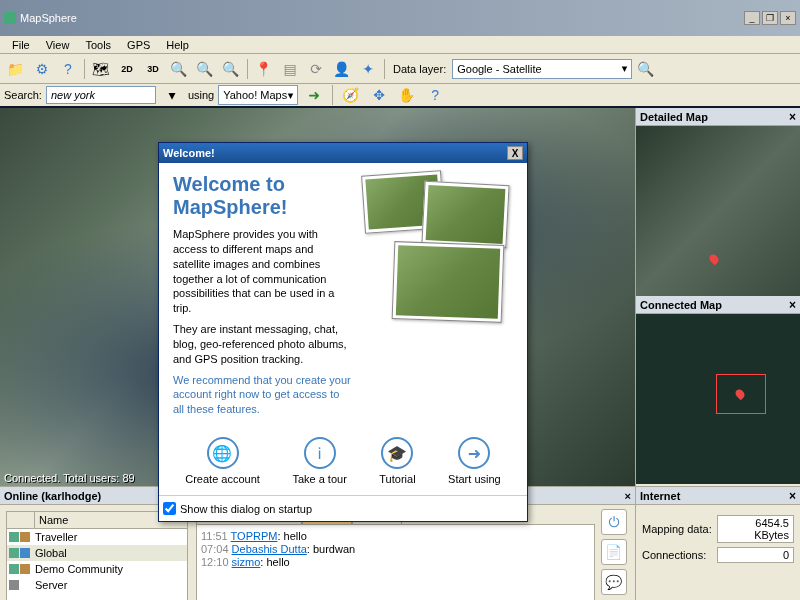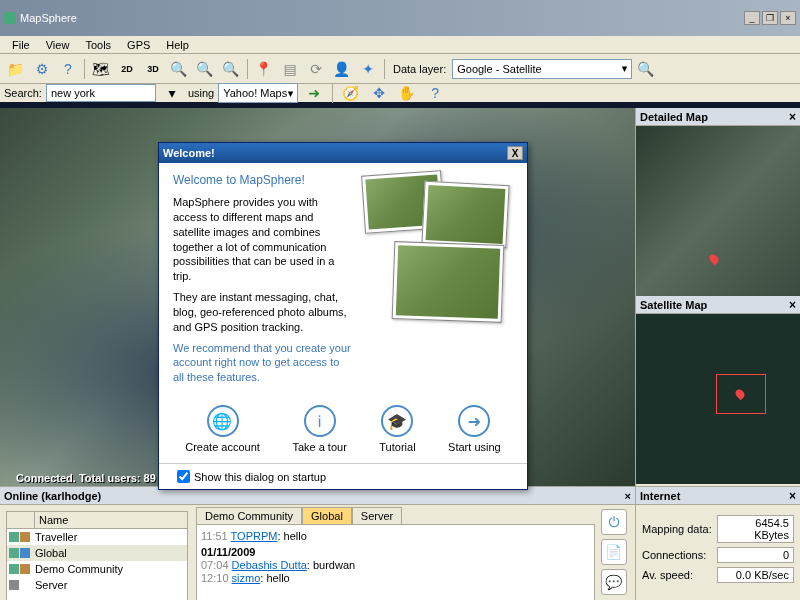--- a/index.html
+++ b/index.html
@@ -12,27 +12,27 @@
 
 .menubar { height: 18px; background: #ece9d8; display: flex; align-items: center; padding: 0 4px; border-bottom: 1px solid #aca899; }
 .menubar span { padding: 2px 8px; cursor: pointer; }
 
 .toolbar { height: 30px; background: #ece9d8; display: flex; align-items: center; padding: 2px 4px; gap: 2px; border-bottom: 1px solid #aca899; }
 .tb-btn { width: 24px; height: 24px; border: 1px solid transparent; display: flex; align-items: center; justify-content: center; cursor: pointer; font-size: 14px; }
 .tb-sep { width: 1px; height: 20px; background: #aca899; margin: 0 2px; }
 .tb-label { padding: 0 4px; }
 .tb-select { height: 20px; border: 1px solid #7f9db9; background: #fff; padding: 0 4px; min-width: 120px; display: flex; align-items: center; justify-content: space-between; cursor: pointer; }
 
-.searchbar { height: 24px; background: #ece9d8; display: flex; align-items: center; padding: 2px 4px; gap: 4px; border-bottom: 6px solid #0f172a; }
-.searchbar input { height: 18px; border: 1px solid #7f9db9; padding: 0 4px; width: 110px; }
+.searchbar { height: 24px; background: #ece9d8; display: flex; align-items: center; padding: 2px 4px; gap: 4px; border-bottom: 2px solid #0f172a; }
+.searchbar input { height: 18px; border: 1px solid #7f9db9; padding: 0 4px; width: 110px; font-style: italic; }
 
 .main { display: flex; height: 378px; }
 .mapview { flex: 1; background: linear-gradient(135deg, #3a4a3e 0%, #5a6e5c 20%, #8a9a8c 40%, #6a7a6c 60%, #4a5a4e 80%, #2a3a2e 100%); position: relative; overflow: hidden; }
 .mapview::before { content: ''; position: absolute; inset: 0; background: radial-gradient(ellipse at 30% 70%, rgba(40,60,80,0.9) 0%, transparent 40%), radial-gradient(ellipse at 70% 30%, rgba(40,60,80,0.7) 0%, transparent 35%), radial-gradient(ellipse at 50% 95%, rgba(30,50,70,0.9) 0%, transparent 30%); }
-.mapview .status { position: absolute; bottom: 2px; left: 16px; color: #fff; text-shadow: 1px 1px #000; font-weight: bold; text-align: right; }
+.mapview .status { position: absolute; bottom: 2px; left: 4px; color: #fff; text-shadow: 1px 1px #000; font-weight: normal; text-align: right; }
 
 .rightpanel { width: 165px; background: #ece9d8; border-left: 1px solid #aca899; display: flex; flex-direction: column; }
 .panel-hdr { height: 18px; background: #d6dde5; border-bottom: 1px solid #aca899; display: flex; align-items: center; padding: 0 4px; font-weight: bold; }
 .panel-hdr .x { margin-left: auto; cursor: pointer; font-size: 12px; }
 .detailed-body { height: 170px; background: linear-gradient(135deg, #2a3a2e, #5a6a5c, #3a4a3e); position: relative; }
 .detailed-body::after { content: ''; position: absolute; top: 75%; left: 45%; width: 8px; height: 10px; background: #e44; border-radius: 50% 50% 50% 0; transform: rotate(-45deg); }
 .overview-body { height: 170px; background: #1a3028; position: relative; }
 .overview-body .rect { position: absolute; top: 60px; left: 80px; width: 50px; height: 40px; border: 1px solid #f44; }
 .overview-body .pin { position: absolute; top: 75px; left: 100px; width: 8px; height: 10px; background: #e44; border-radius: 50% 50% 50% 0; transform: rotate(-45deg); }
 
@@ -65,33 +65,33 @@
 .internet-body .row { display: flex; margin: 4px 0; align-items: center; }
 .internet-body .row .lbl { width: 75px; }
 .internet-body .row .val { flex: 1; text-align: right; border: 1px solid #aca899; background: #fff; padding: 1px 4px; }
 
 
 .dialog { position: absolute; top: 142px; left: 158px; width: 370px; background: #fff; border: 1px solid #0a246a; box-shadow: 2px 2px 6px rgba(0,0,0,0.4); }
 .dialog .dlg-title { height: 20px; background: linear-gradient(to bottom, #2a6ec0, #1a4e90); color: #fff; display: flex; align-items: center; padding: 0 4px; font-weight: bold; }
 .dialog .dlg-title .x { margin-left: auto; width: 16px; height: 14px; background: #d4d0c8; color: #000; display: flex; align-items: center; justify-content: center; cursor: pointer; font-size: 10px; border: 1px solid #888; }
 .dialog .dlg-body { padding: 10px 14px; display: flex; gap: 10px; }
 .dialog .dlg-text { flex: 1; }
-.dialog h2 { color: #3976b8; font-size: 12px; font-weight: normal; margin-bottom: 8px; }
+.dialog h2 { color: #3976b8; font-size: 20px; font-weight: bold; margin-bottom: 8px; }
 .dialog p { margin: 6px 0; line-height: 1.35; }
 .dialog .rec { color: #3976b8; }
 .dialog .dlg-img { width: 150px; position: relative; }
 .dialog .dlg-img .ph { position: absolute; background: #fff; border: 1px solid #888; box-shadow: 1px 1px 3px rgba(0,0,0,0.3); padding: 3px; }
 .dialog .dlg-img .ph .in { background: linear-gradient(135deg,#8a6,#684,#573); }
 .dialog .dlg-img .p1 { top: 0; left: 0; width: 80px; transform: rotate(-4deg); } .p1 .in { height: 50px; }
 .dialog .dlg-img .p2 { top: 10px; left: 60px; width: 85px; transform: rotate(3deg); } .p2 .in { height: 55px; background: #1a3a7a; }
 .dialog .dlg-img .p3 { top: 70px; left: 30px; width: 110px; transform: rotate(2deg); } .p3 .in { height: 70px; background: #1a3a7a; }
 .dialog .dlg-actions { display: flex; justify-content: space-around; padding: 4px 10px 10px; border-top: none; }
 .dialog .act { text-align: center; cursor: pointer; }
 .dialog .act .circ { width: 32px; height: 32px; border: 2px solid #4a8bc8; border-radius: 50%; margin: 0 auto 4px; display: flex; align-items: center; justify-content: center; color: #4a8bc8; font-size: 16px; }
-.dialog .dlg-foot { padding: 6px 18px; border-top: 1px solid #ccc; display: flex; align-items: center; gap: 4px; }
+.dialog .dlg-foot { padding: 6px 4px; border-top: 1px solid #ccc; display: flex; align-items: center; gap: 4px; }
 .dialog .dlg-foot input { margin: 0; }
 </style>
 </head>
 <body>
 
 <div class="titlebar">
   <span class="icon"></span>
   <span>MapSphere</span>
   <div class="controls">
     <span>_</span>
@@ -155,21 +155,21 @@
   <div class="mapview">
     <div class="status">Connected. Total users: 89</div>
   </div>
   <div class="rightpanel">
     <div class="panel-hdr">
       <span>Detailed Map</span>
       <span class="x">×</span>
     </div>
     <div class="detailed-body"></div>
     <div class="panel-hdr">
-      <span>Satellite Map</span>
+      <span>Connected Map</span>
       <span class="x">×</span>
     </div>
     <div class="overview-body">
       <div class="rect"></div>
       <div class="pin"></div>
     </div>
   </div>
 </div>
 
 <div class="bottom">
@@ -213,21 +213,20 @@
           </div>
       </div>
       <div class="chat">
         <div class="tabs">
           <span class="tab">Demo Community</span>
           <span class="tab active">Global</span>
           <span class="tab">Server</span>
         </div>
         <div class="chatbody">
           <div class="msg"><span class="time">11:51</span> <span class="user">TOPRPM</span>: <span>hello</span></div>
-          <div class="date">01/11/2009</div>
           <div class="msg"><span class="time">07:04</span> <span class="user">Debashis Dutta</span>: <span>burdwan</span></div>
           <div class="msg"><span class="time">12:10</span> <span class="user">sizmo</span>: <span>hello</span></div>
         </div>
       </div>
       <div class="sidebtns">
         <span class="sb">⏻</span>
         <span class="sb">📄</span>
         <span class="sb">💬</span>
       </div>
     </div>
@@ -239,24 +238,20 @@
     </div>
     <div class="internet-body">
       <div class="row">
           <span class="lbl">Mapping data:</span>
           <span class="val">6454.5 KBytes</span>
         </div>
       <div class="row">
           <span class="lbl">Connections:</span>
           <span class="val">0</span>
         </div>
-      <div class="row">
-          <span class="lbl">Av. speed:</span>
-          <span class="val">0.0 KB/sec</span>
-        </div>
     </div>
   </div>
 </div>
 
 <div class="dialog">
   <div class="dlg-title">
     <span>Welcome!</span>
     <span class="x">X</span>
   </div>
   <div class="dlg-body">

